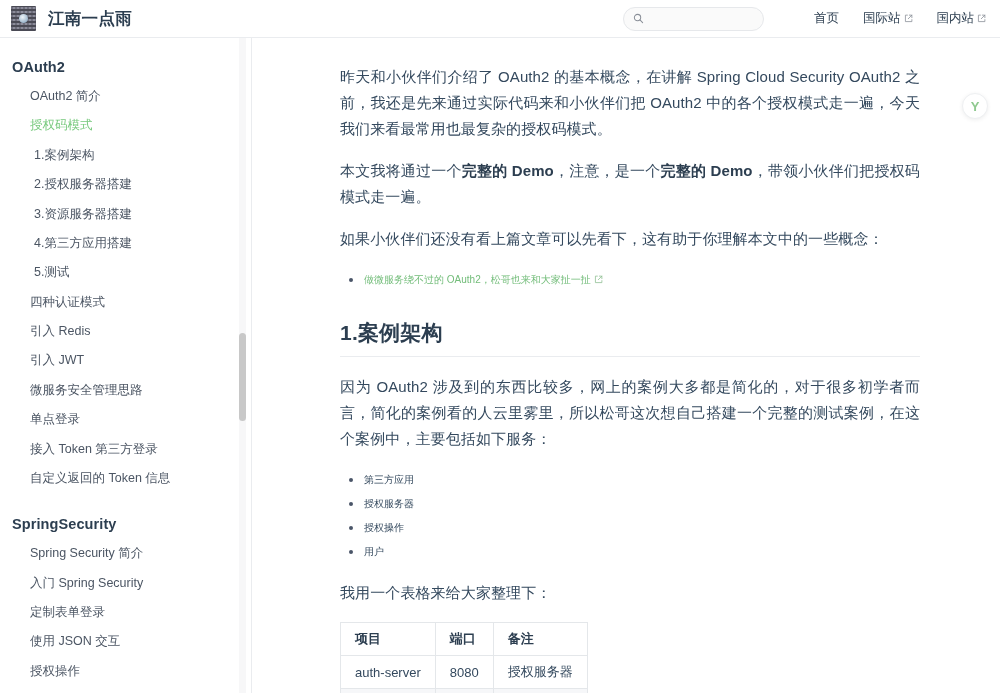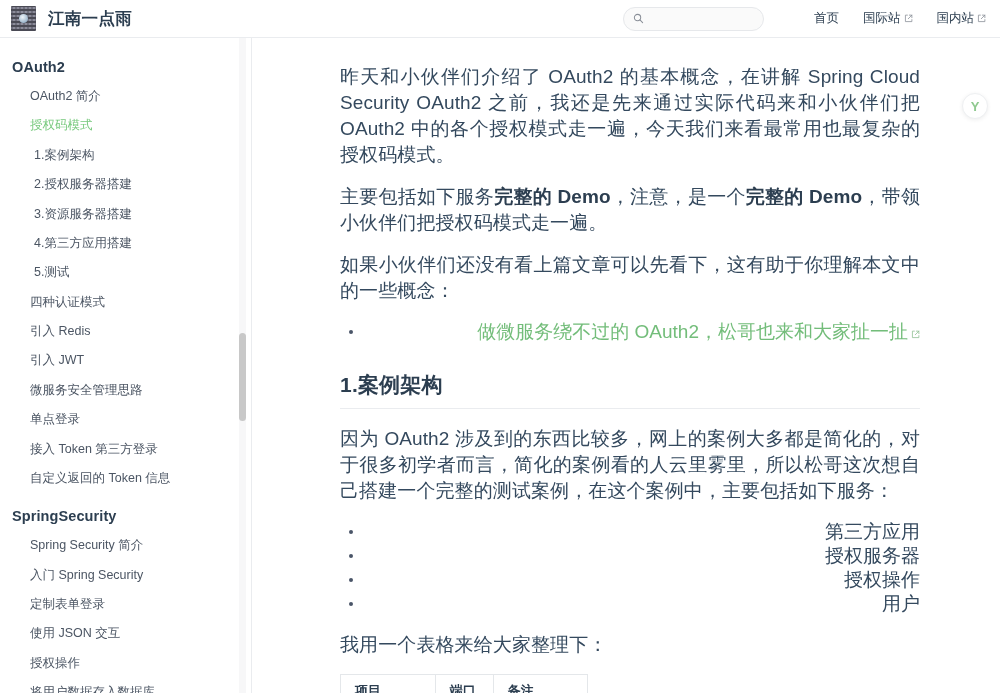--- a/index.html
+++ b/index.html
@@ -94,21 +94,21 @@
   }
   .sidebar-inner { padding: 14px 0 0 0; }
   .nav-group { margin-bottom: 2px; }
   .group-title {
     font-size: 14.5px;
     font-weight: 700;
     color: #2c3e50;
     padding: 7px 0 7px 12px;
     letter-spacing: 0.1px;
   }
-  .group-title.second { margin-top: 8px; }
+  .group-title.second { margin-top: 16px; }
   .nav-item {
     display: block;
     font-size: 12.5px;
     color: #4b5563;
     padding: 5px 0 5px 30px;
     line-height: 1.55;
     text-decoration: none;
     cursor: pointer;
     white-space: nowrap;
   }
@@ -138,45 +138,44 @@
     position: absolute;
     top: 38px; left: 232px;
     width: 768px; height: 655px;
     background: #ffffff;
     overflow: hidden;
   }
   .page {
     padding: 26px 80px 0 108px;
   }
   .para {
-    font-size: 19px;
+    font-size: 15px;
     line-height: 26px;
     color: #34495e;
     margin: 0 0 16px 0;
     text-align: justify;
     letter-spacing: 0.1px;
   }
   .para b { font-weight: 700; color: #2c3e50; }
   .link {
     color: #73bd7a;
     text-decoration: none;
     cursor: pointer;
   }
   ul.bullets {
     margin: 0 0 16px 0;
     padding-left: 21px;
     list-style: none;
   }
   ul.bullets li {
-    font-size: 19px;
+    font-size: 10px;
     line-height: 24px;
     color: #34495e;
     position: relative;
     padding-left: 3px;
-    text-align: right;
   }
   ul.bullets li::before {
     content: "";
     position: absolute;
     left: -12px; top: 10px;
     width: 4px; height: 4px;
     border-radius: 50%;
     background: #4a5568;
   }
   h2.section {
@@ -304,21 +303,21 @@
   <div class="sb-track"></div>
   <div class="sb-thumb"></div>
 </div>
 
 <div class="main">
   <div class="page">
 
     <p class="para">昨天和小伙伴们介绍了 OAuth2 的基本概念，在讲解 Spring Cloud Security OAuth2 之前，我还是先来通过实际代码来和小伙伴们把 OAuth2 中的各个授权模式走一遍，今天我们来看最常用也最复杂的授权码模式。</p>
 
     <p class="para">
-      <span>主要包括如下服务</span><b>完整的 Demo</b><span>，注意，是一个</span><b>完整的 Demo</b><span>，带领小伙伴们把授权码模式走一遍。</span>
+      <span>本文我将通过一个</span><b>完整的 Demo</b><span>，注意，是一个</span><b>完整的 Demo</b><span>，带领小伙伴们把授权码模式走一遍。</span>
     </p>
 
     <p class="para">如果小伙伴们还没有看上篇文章可以先看下，这有助于你理解本文中的一些概念：</p>
 
     <ul class="bullets">
       <li>
         <a class="link">做微服务绕不过的 OAuth2，松哥也来和大家扯一扯</a><span class="ext-icon"><svg width="9" height="9" viewBox="0 0 16 16" fill="none">
               <path d="M6 2H2.5v11.5H14V10" stroke="#8fbf93" stroke-width="1.4" stroke-linecap="round" stroke-linejoin="round"></path>
               <path d="M9.5 2H14v4.5M14 2L7.6 8.4" stroke="#8fbf93" stroke-width="1.4" stroke-linecap="round" stroke-linejoin="round"></path>
             </svg></span>

